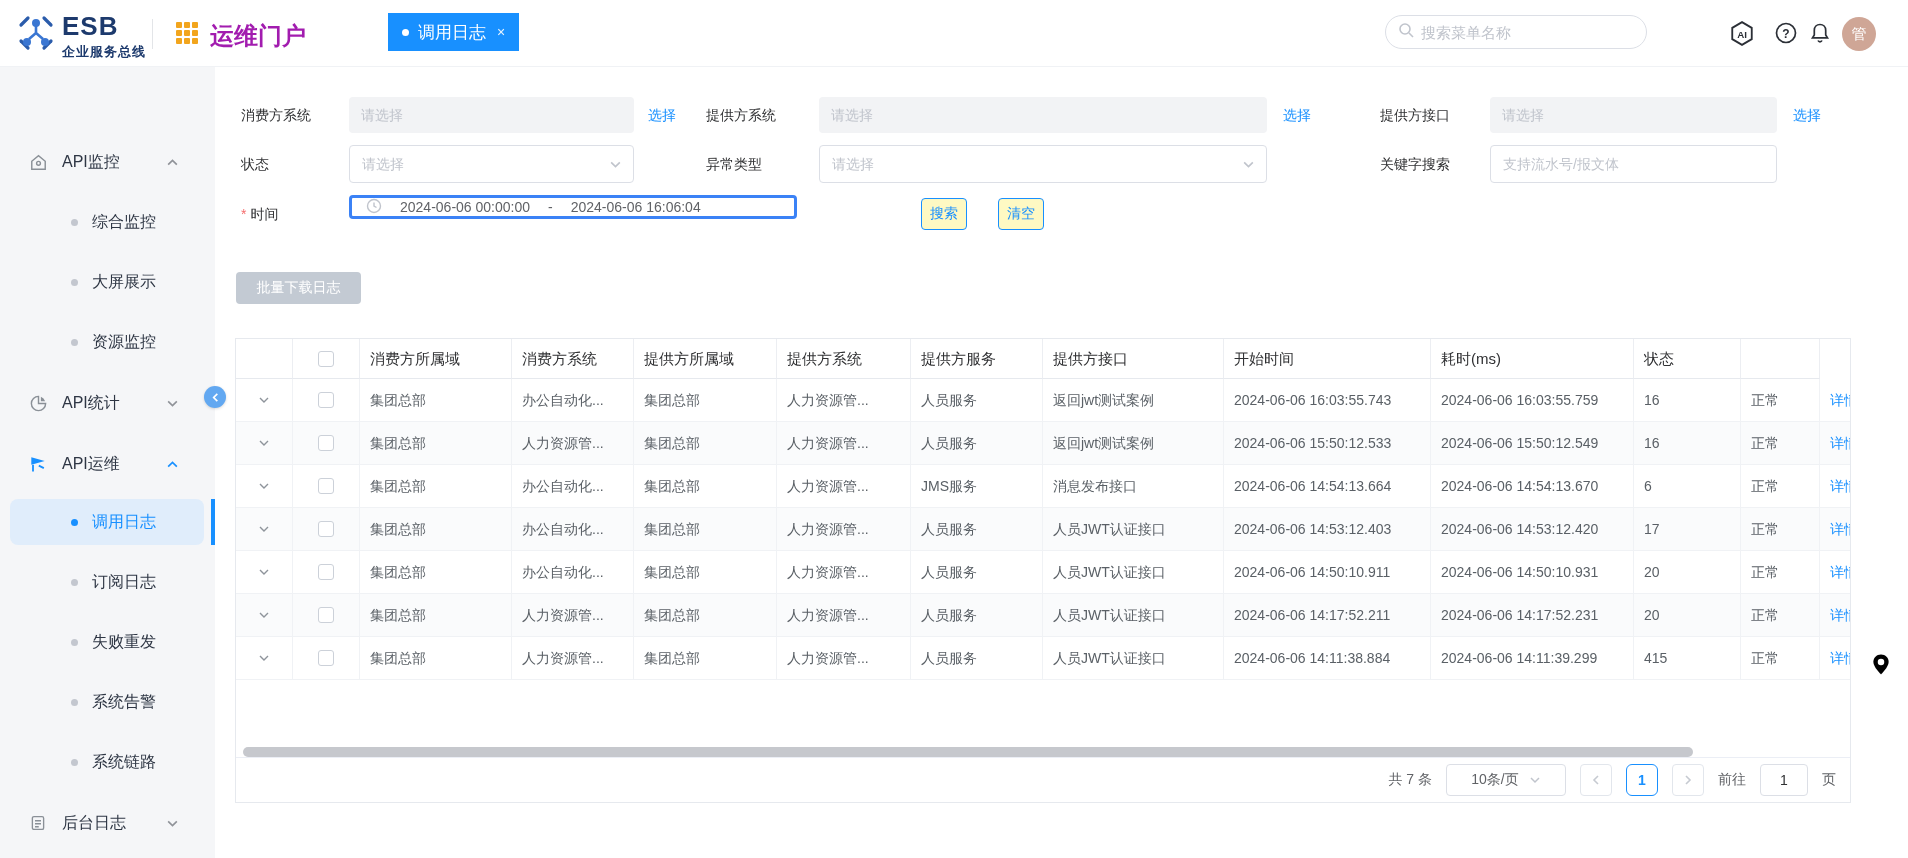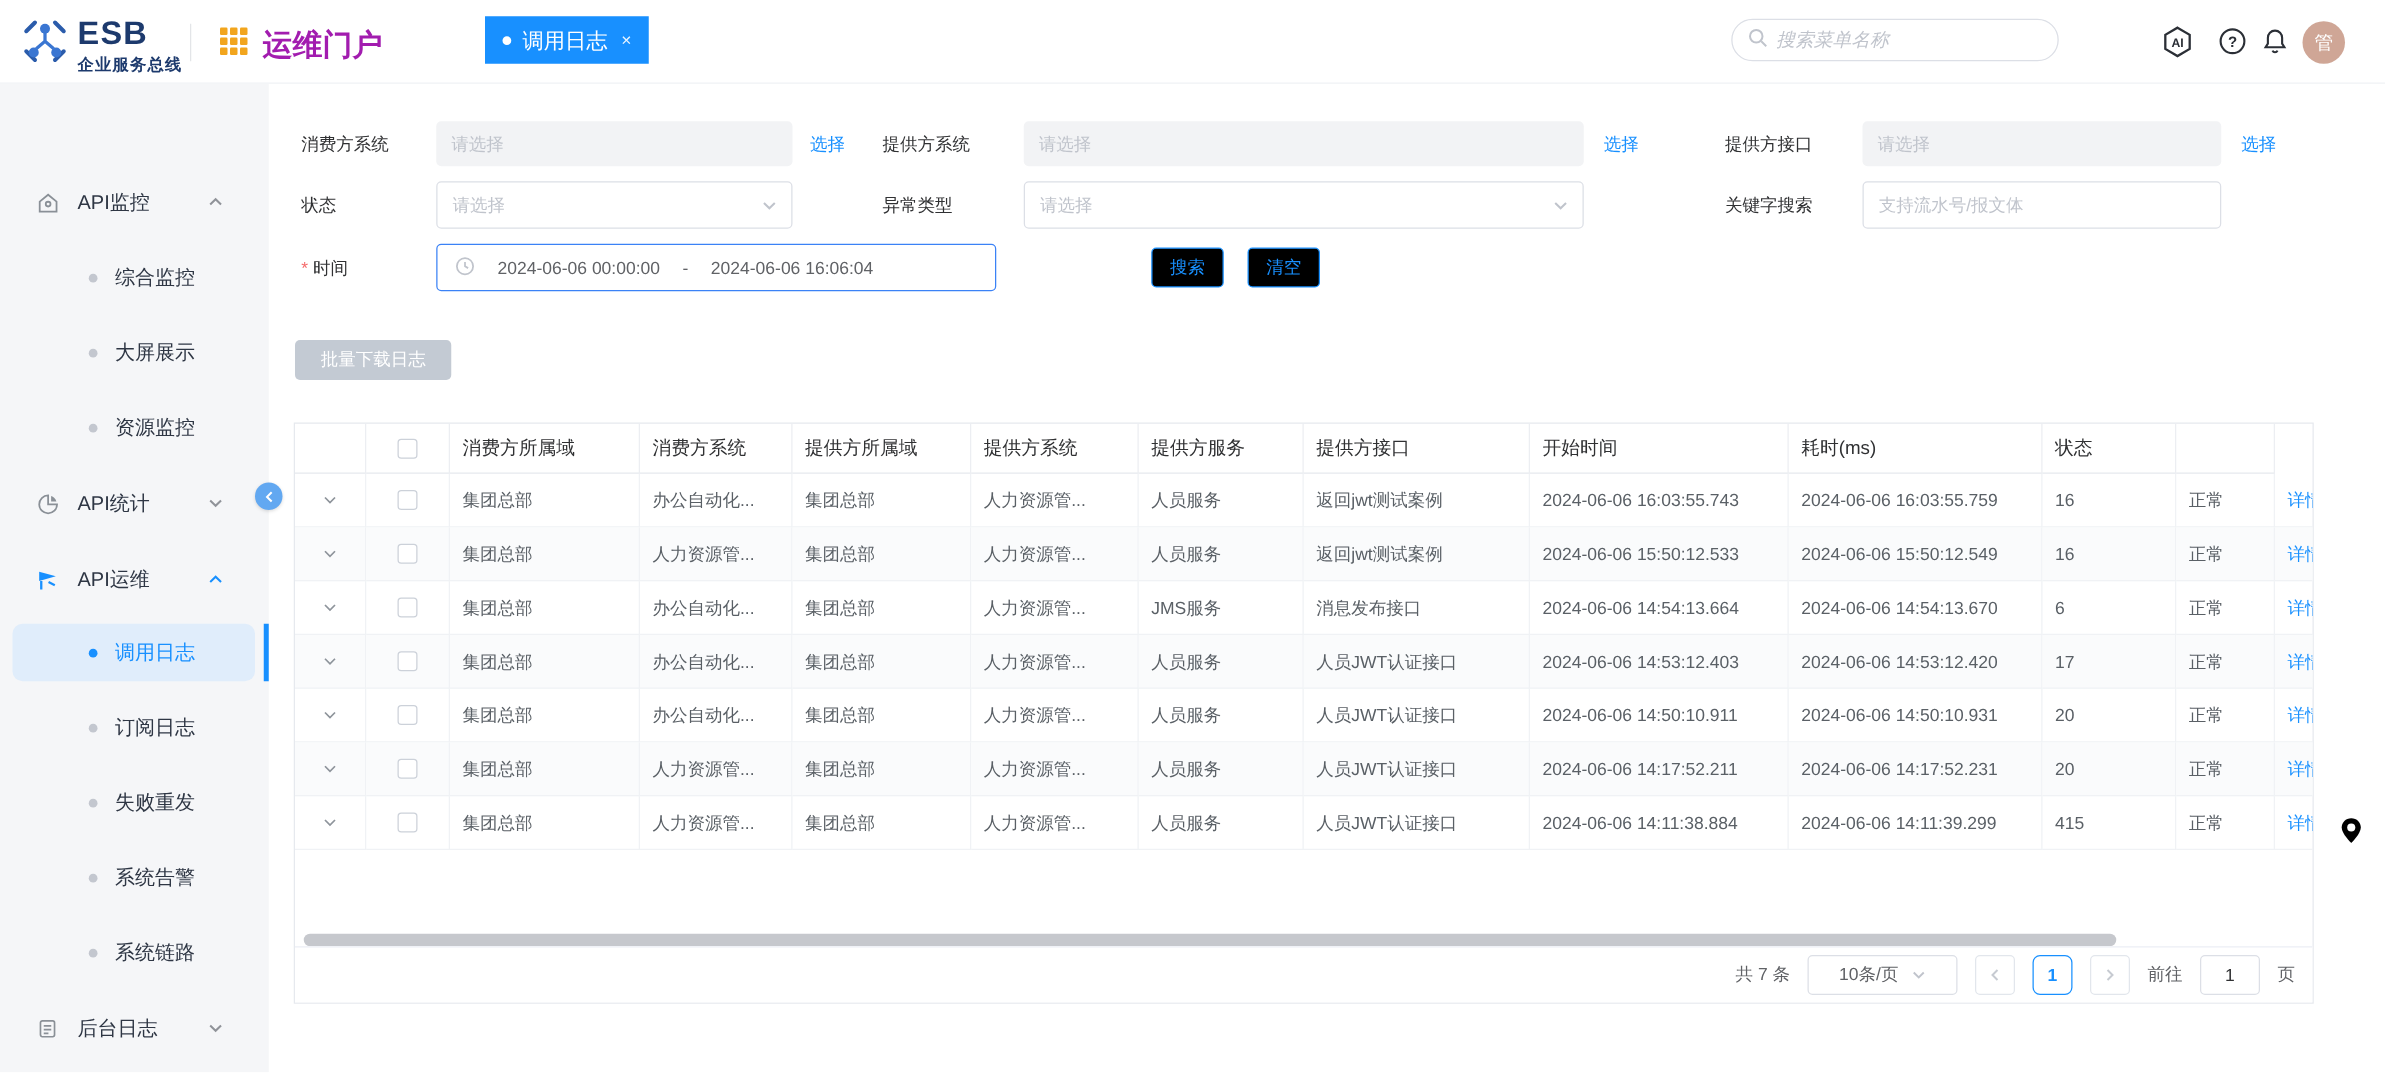--- a/index.html
+++ b/index.html
@@ -14,21 +14,21 @@
   .logo-sub { position:absolute; left:62px; top:43px; font-size:13px; font-weight:bold; color:#1d3a6d; letter-spacing:1px; }
   .hdr-divider { position:absolute; left:152px; top:19px; width:1px; height:30px; background:#e3e5e8; }
   .portal-icon { position:absolute; left:176px; top:22px; width:24px; height:24px; display:grid; grid-template-columns:repeat(3,6px); grid-template-rows:repeat(3,6px); gap:2px; }
   .portal-icon i { background:#f2a51d; border-radius:1px; }
   .portal-title { position:absolute; left:210px; top:20px; font-size:24px; font-weight:bold; color:#a21caf; }
   .tab { position:absolute; left:388px; top:13px; height:38px; min-width:124px; background:#1890ff; color:#fff; display:flex; align-items:center; gap:9px; padding:0 14px; cursor:pointer; }
   .tab-dot { width:7px; height:7px; border-radius:50%; background:#fff; }
   .tab-label { font-size:17px; }
   .tab-close { font-size:14px; opacity:.9; margin-left:2px; }
   .hdr-search { position:absolute; left:1385px; top:15px; width:262px; height:34px; border:1px solid #dcdfe6; border-radius:17px; display:flex; align-items:center; padding:0 12px; gap:7px; background:#fff; }
-  .hdr-search input { border:none; outline:none; flex:1; font-size:15px; color:#be185d; font-family:inherit; background:transparent;font-style:italic; }
+  .hdr-search input { border:none; outline:none; flex:1; font-size:15px; color:#be185d; font-family:inherit; background:transparent; }
   .hdr-search input::placeholder { color:#c0c4cc; }
   .hdr-ico { position:absolute; top:20px; width:26px; height:26px; display:flex; align-items:center; justify-content:center; cursor:pointer; }
   .avatar { position:absolute; left:1842px; top:17px; width:34px; height:34px; border-radius:50%; background:#cfa696; color:#fff; font-size:15px; display:flex; align-items:center; justify-content:center; cursor:pointer; }
 
   
   .sidebar { position:absolute; top:67px; left:0; width:215px; height:791px; background:#f5f6f8; }
   .snav { position:absolute; left:0; width:215px; height:40px; display:flex; align-items:center; cursor:pointer; }
   .snav .g-icon { position:absolute; left:28px; width:20px; height:20px; display:flex; align-items:center; justify-content:center; }
   .snav .g-label { position:absolute; left:62px; font-size:16px; color:#2e3644; }
   .snav .g-chev { position:absolute; left:166px; width:14px; height:14px; }
@@ -43,22 +43,22 @@
   
   .flabel { position:absolute; font-size:14px; color:#303133; line-height:38px; height:38px; }
   .f-inp { position:absolute; height:36px; border-radius:4px; font-size:14px; display:flex; align-items:center; padding:0 12px; }
   .f-inp.gray { background:#f2f3f5; border:none; }
   .f-inp.white { background:#fff; border:1px solid #dcdfe6; }
   .f-inp input { border:none; outline:none; background:transparent; width:100%; font-size:14px; color:#606266; font-family:inherit; }
   .f-inp input::placeholder { color:#c0c4cc; }
   .f-inp .chev-dn { position:absolute; right:11px; top:12px; }
   .f-link { position:absolute; font-size:14px; color:#1890ff; line-height:36px; cursor:pointer;text-align:center; }
   .req { color:#f56c6c; margin-right:4px; }
-  .range { position:absolute; left:349px; top:195px; width:448px; height:38px; border:1px solid #3b82f6; border-radius:4px; background:#fff; display:flex; align-items:center; gap:18px; padding:0 14px; font-size:14px; color:#606266; }
-  .btn-plain { position:absolute; top:198px; width:58px; height:32px; background:#000000; border:1px solid #1890ff; color:#1890ff; border-radius:4px; font-size:14px; display:flex; align-items:center; justify-content:center; cursor:pointer; }
+  .range { position:absolute; left:349px; top:195px; width:448px; height:24px; border:3px solid #3b82f6; border-radius:4px; background:#fff; display:flex; align-items:center; gap:18px; padding:0 14px; font-size:14px; color:#606266; }
+  .btn-plain { position:absolute; top:198px; width:46px; height:32px; background:#fef9c3; border:1px solid #1890ff; color:#1890ff; border-radius:4px; font-size:14px; display:flex; align-items:center; justify-content:center; cursor:pointer; }
   .btn-disabled { position:absolute; left:236px; top:272px; width:125px; height:32px; background:#c3cad3; color:#fff; border:none; border-radius:4px; font-size:14px; display:flex; align-items:center; justify-content:center; cursor:not-allowed; }
 
   
   .tablebox { position:absolute; left:235px; top:338px; width:1616px; height:465px; border:1px solid #e6e9ee; background:#fff; overflow:hidden; }
   .tgrid { display:grid; grid-template-columns:57px 67px 152px 122px 143px 134px 132px 181px 207px 203px 107px 79px 80px; width:1664px; }
   .th { height:40px; line-height:40px; font-size:15px; color:#303133; font-weight:500; padding:0 10px; border-right:1px solid #eceef2; border-bottom:1px solid #e6e9ee; white-space:nowrap; overflow:hidden; }
   .td { height:43px; line-height:43px; font-size:14px; color:#5a6066; padding:0 10px; border-right:1px solid #f0f2f5; border-bottom:1px solid #f0f2f5; white-space:nowrap; overflow:hidden; }
   .row-even .td { background:#fafbfc; }
   .cell-center { display:flex; align-items:center; justify-content:center; padding:0; }
   .cbx { width:16px; height:16px; border:1px solid #ccd1d9; border-radius:3px; background:#fff; cursor:pointer; }

